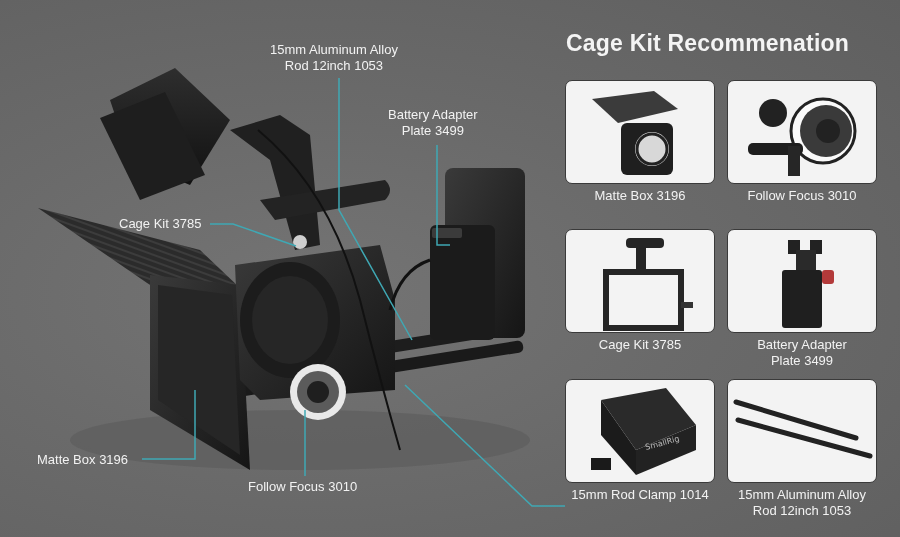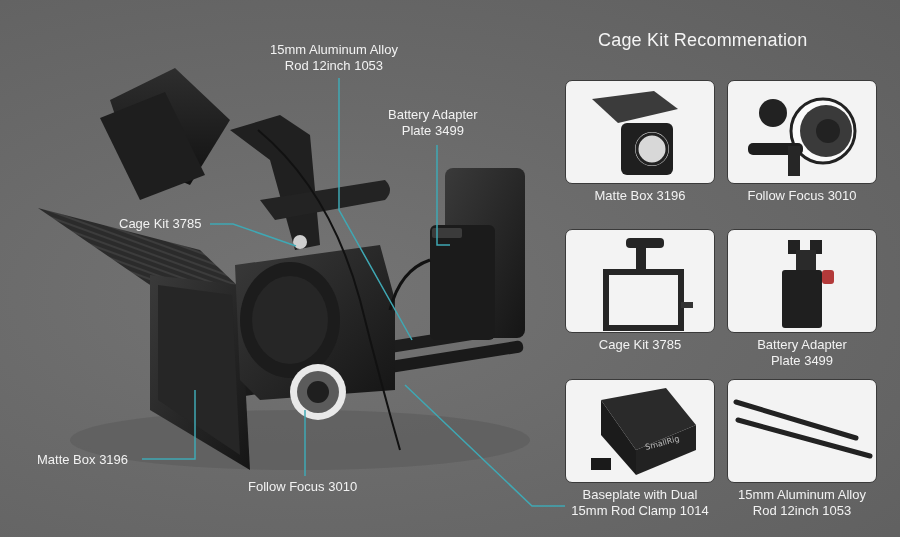--- a/index.html
+++ b/index.html
@@ -10,23 +10,22 @@
     color: #f2f2f2;
     position: relative;
   }
   .stage {
     position: absolute; left: 0; top: 0; width: 900px; height: 537px;
     background: radial-gradient(ellipse at 35% 55%, #747474 0%, #6a6a6a 45%, #5f5f5f 100%);
   }
   
   .panel-title {
     position: absolute; left: 566px; top: 30px;
-    font-size: 18px; font-weight: normal; color: #f4f4f4; letter-spacing: 0.2px;
+    font-size: 23px; font-weight: bold; color: #f4f4f4; letter-spacing: 0.2px;
     white-space: nowrap;
-    margin-left: 32px;
   }
   .card {
     position: absolute; width: 150px;
   }
   .card .thumb {
     width: 150px; height: 104px; background: #f3f3f3; border-radius: 7px;
     border: 1px solid #3a3a3a; position: relative; overflow: hidden;
   }
   .card .cap {
     margin-top: 4px; text-align: center; font-size: 13px; line-height: 16px; color: #f2f2f2;
@@ -182,21 +181,20 @@
     <div class="thumb">
       <svg width="150" height="104" viewBox="0 0 150 104">
         <polygon points="35,20 100,8 130,45 70,70" fill="#2a2a2a"></polygon>
         <polygon points="35,20 70,70 70,95 35,55" fill="#1b1b1b"></polygon>
         <polygon points="70,70 130,45 130,70 70,95" fill="#222"></polygon>
         <rect x="25" y="78" width="20" height="12" fill="#1a1a1a"></rect>
         <text x="80" y="70" font-size="8" fill="#bdbdbd" font-family="DejaVu Sans, sans-serif" transform="rotate(-15 80 70)">SmallRig</text>
       </svg>
     </div>
     <div class="cap">
-      <div>Baseplate with Dual</div>
       <div>15mm Rod Clamp 1014</div>
     </div>
   </div>
 
   <div class="card" style="left:727px; top:379px;">
     <div class="thumb">
       <svg width="150" height="104" viewBox="0 0 150 104">
         <line x1="8" y1="22" x2="128" y2="58" stroke="#222" stroke-width="5" stroke-linecap="round"></line>
         <line x1="10" y1="40" x2="142" y2="76" stroke="#222" stroke-width="5" stroke-linecap="round"></line>
       </svg>

